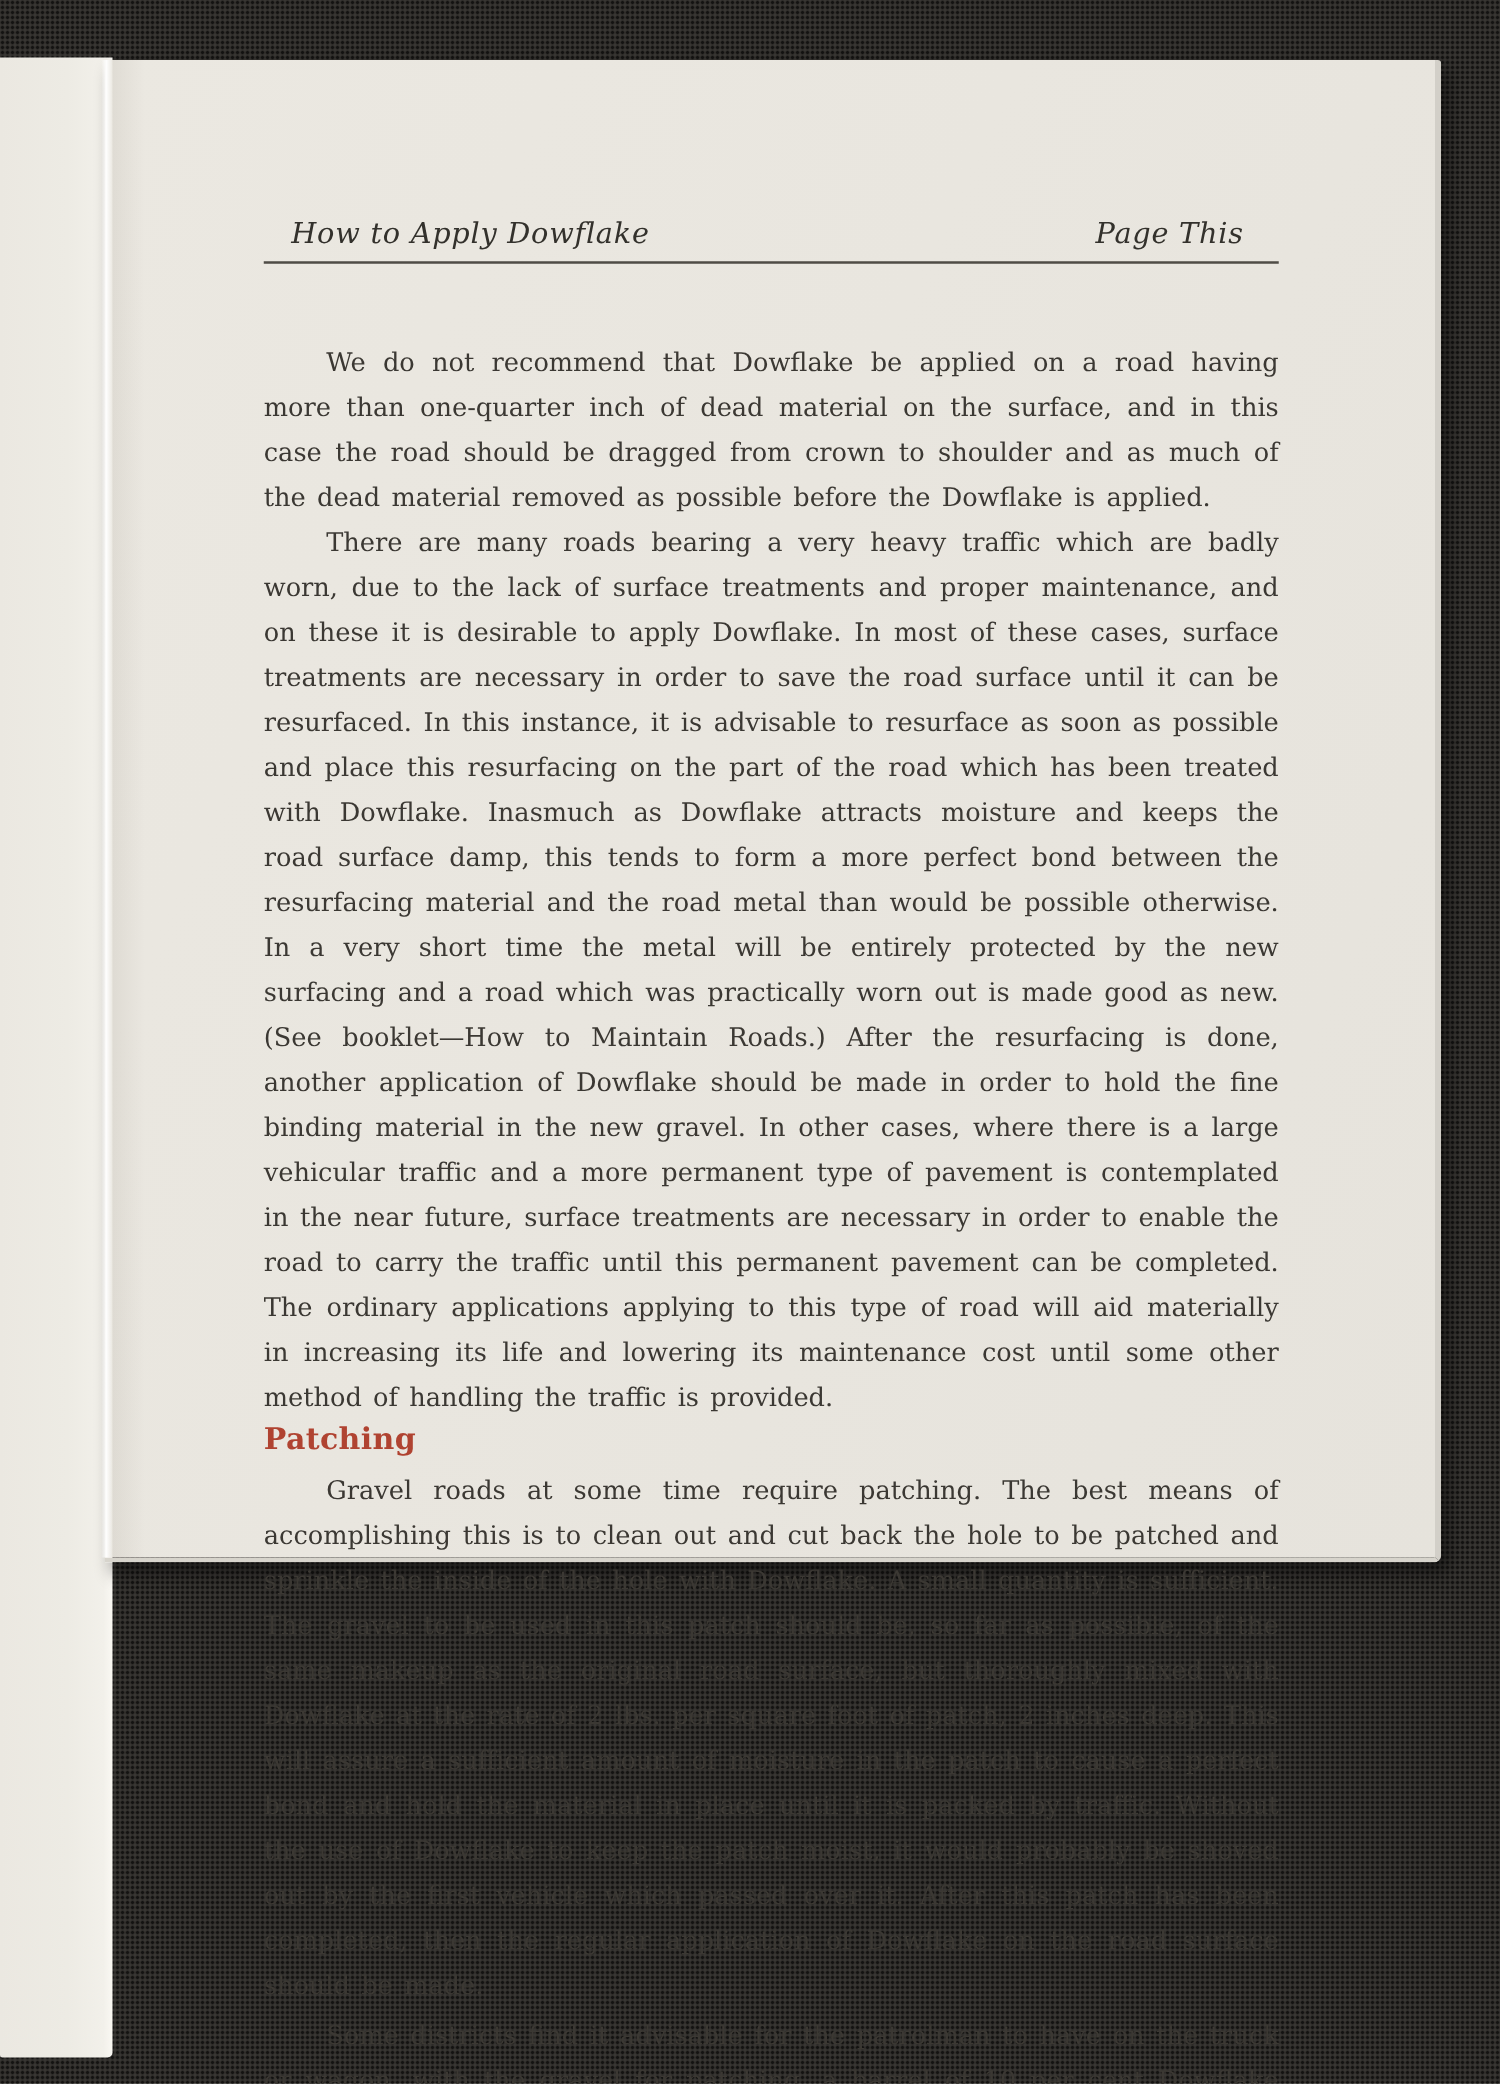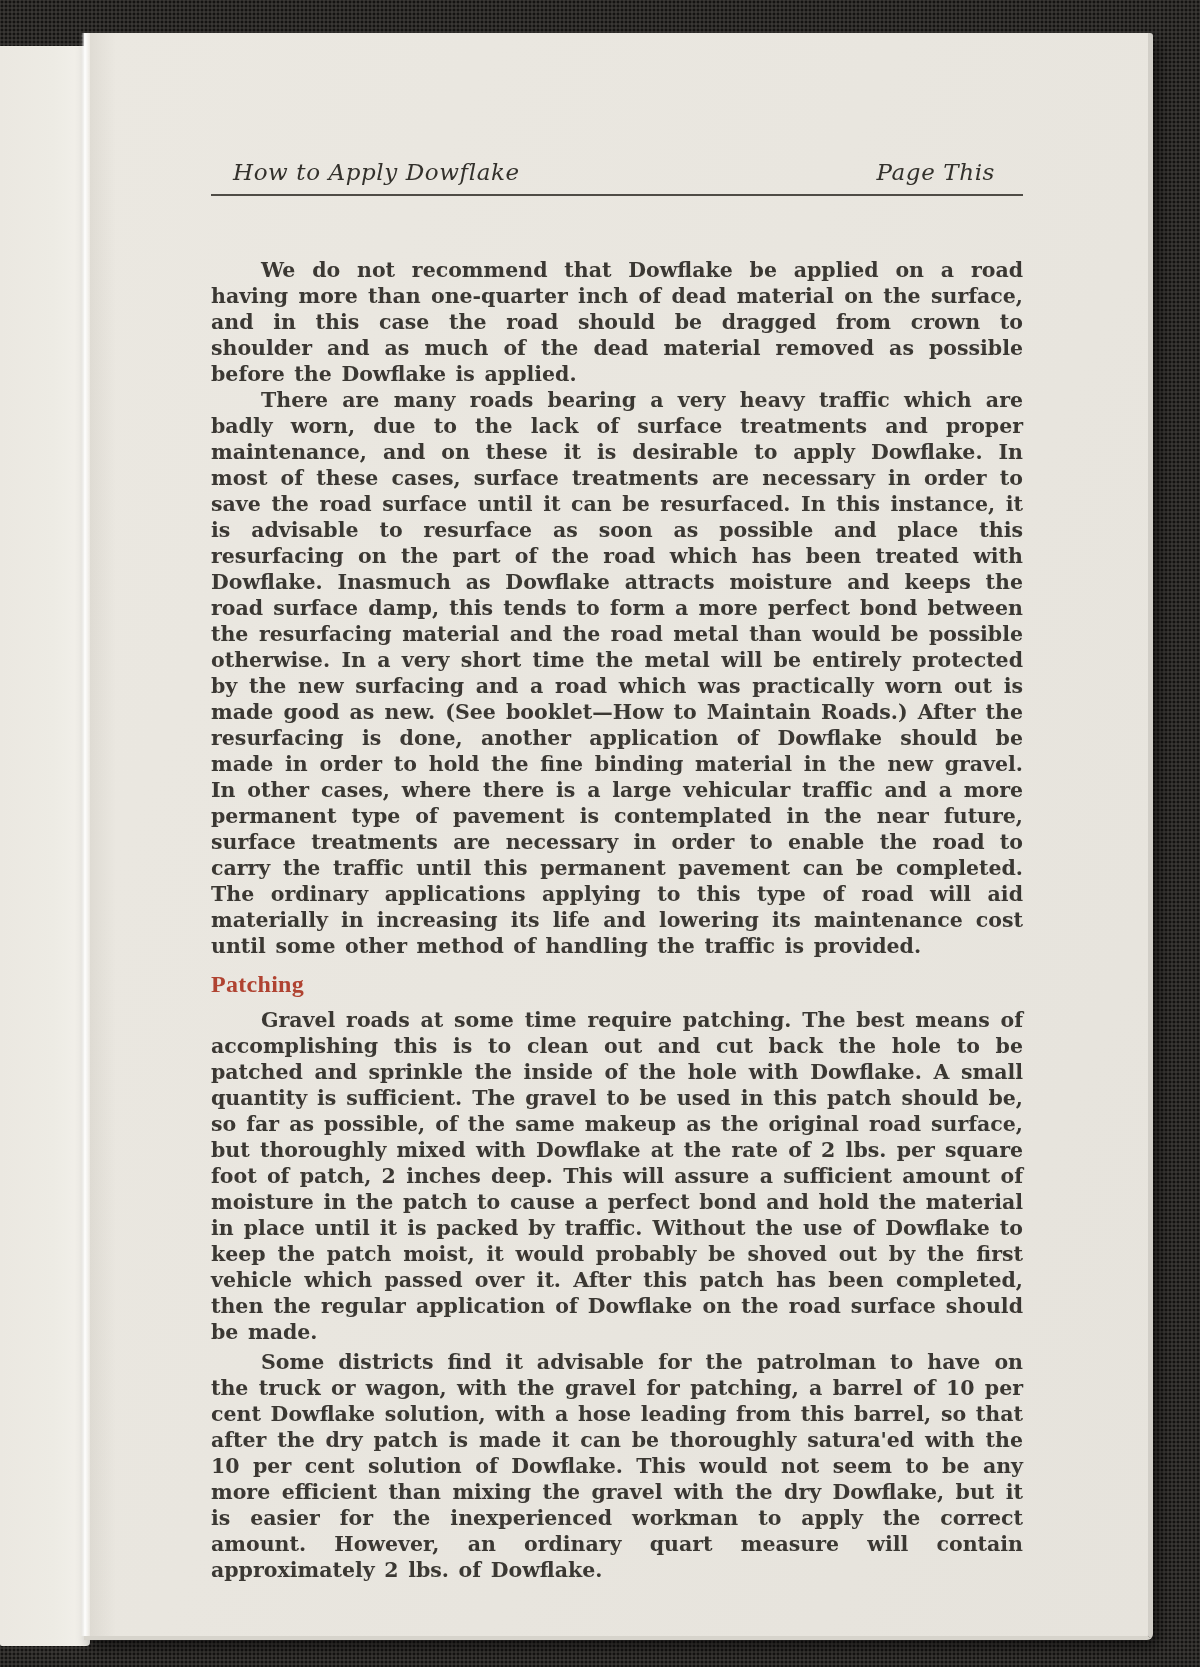--- a/index.html
+++ b/index.html
@@ -28,22 +28,22 @@
     position:absolute;
     left:0; top:46px;
     width:90px; height:1600px;
     background:linear-gradient(90deg,#ebe8e1 0%,#edebe4 60%,#f2f0ea 92%,#faf8f3 100%);
     border-radius:0 0 4px 2px;
   }
 
   
   .page{
     position:absolute;
-    left:84px; top:33px;
-    width:1069px; height:1607px;
+    left:84px; top:48px;
+    width:1069px; height:1202px;
     background:linear-gradient(115deg,#ebe8e1 0%,#e9e6df 45%,#e6e3dc 100%);
     border-right:5px solid #d2cfc8;
     border-bottom:4px solid #d7d4cc;
     border-radius:0 3px 6px 0;
     box-shadow:6px 8px 14px rgba(0,0,0,.45);
   }
   
   .page::before{
     content:"";
     position:absolute;
@@ -79,36 +79,35 @@
     color:#33312c;
   }
   .header-rule{
     margin-top:9px;
     height:2px;
     background:var(--rule);
   }
 
   .body-par{
     font-size:20.5px;
-    line-height:26px;
+    line-height:36px;
     text-align:justify;
     text-indent:50px;
     word-spacing:2.5px;
     color:var(--ink);
-    font-weight:bold;
   }
   .par-intro{margin-top:61px;}
   .sec-heading{
     font-size:24px;
     font-weight:bold;
     color:var(--accent);
     letter-spacing:.3px;
   }
   .h-resurfacing{margin-top:24px;margin-bottom:9px;}
-  .h-patching{margin-top:12px;margin-bottom:9px;font-family:Liberation Serif, serif;}
+  .h-patching{margin-bottom:9px;}
   .par-patching-2{margin-top:4px;}
 </style>
 </head>
 <body>
 
 <div class="under-pages"></div>
 
 <div class="page">
   <div class="content">
 

